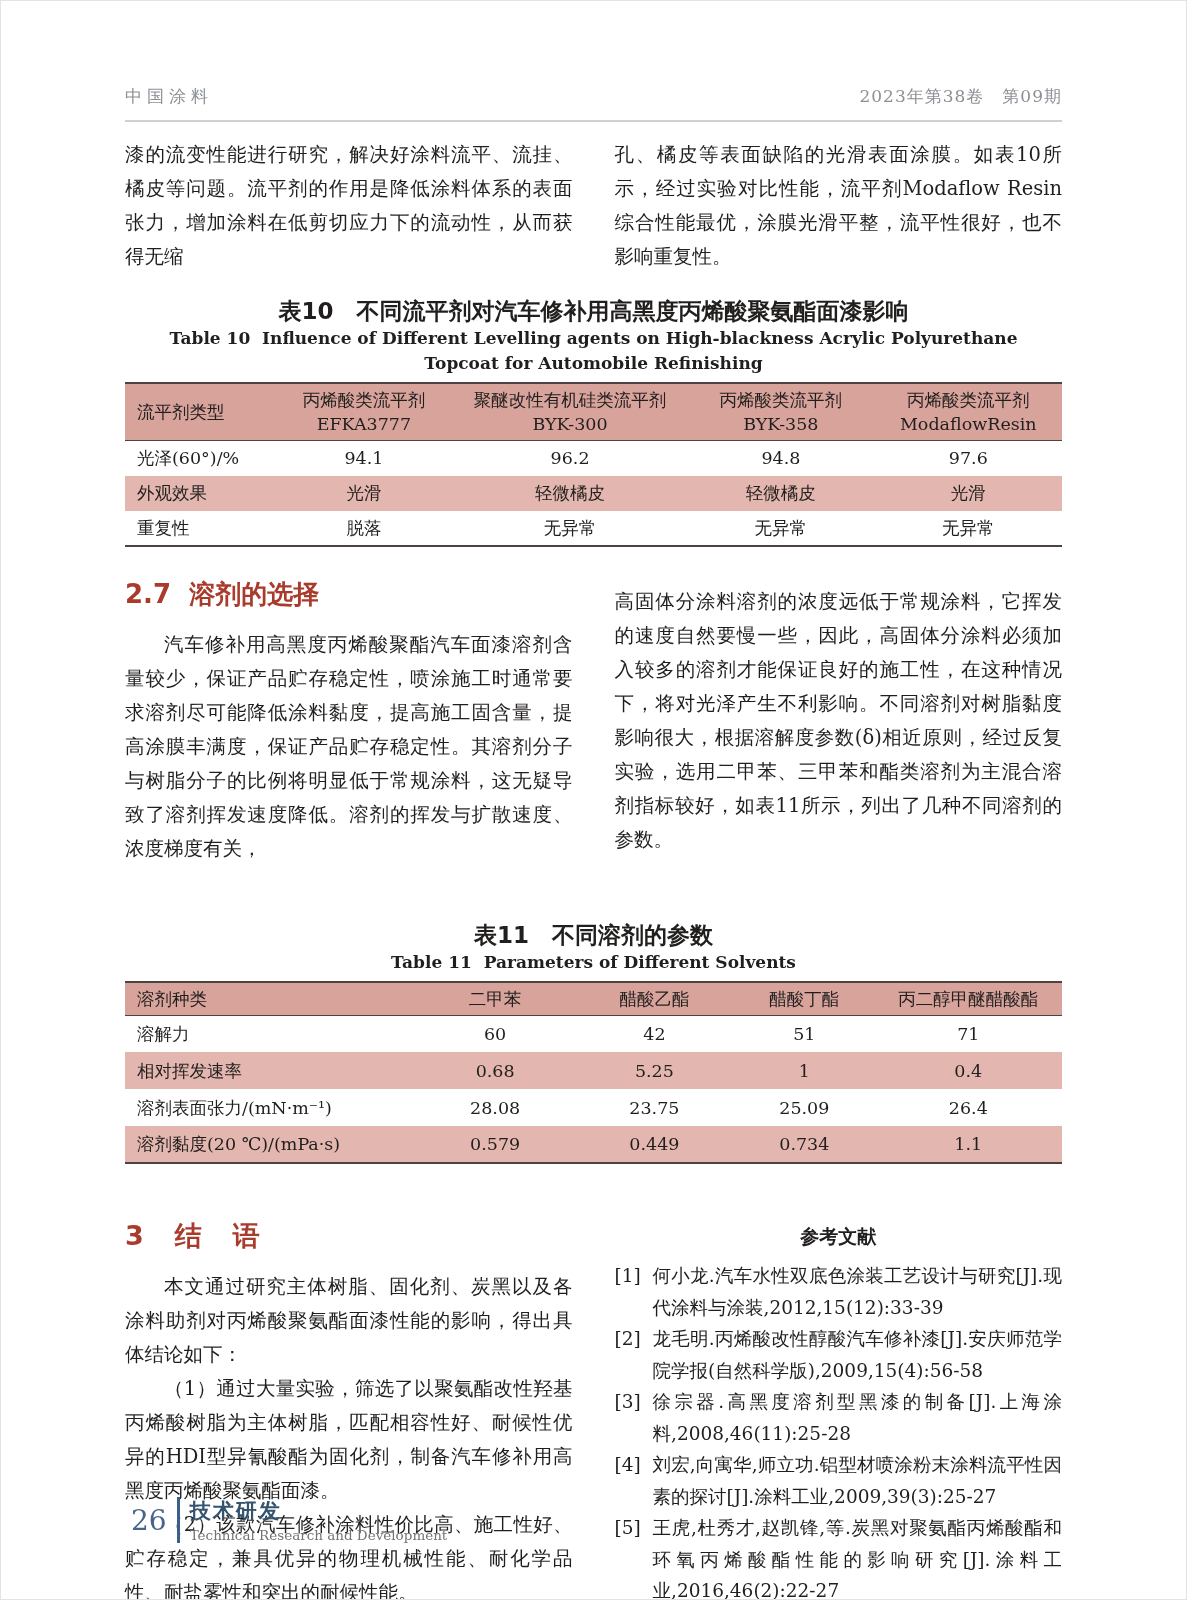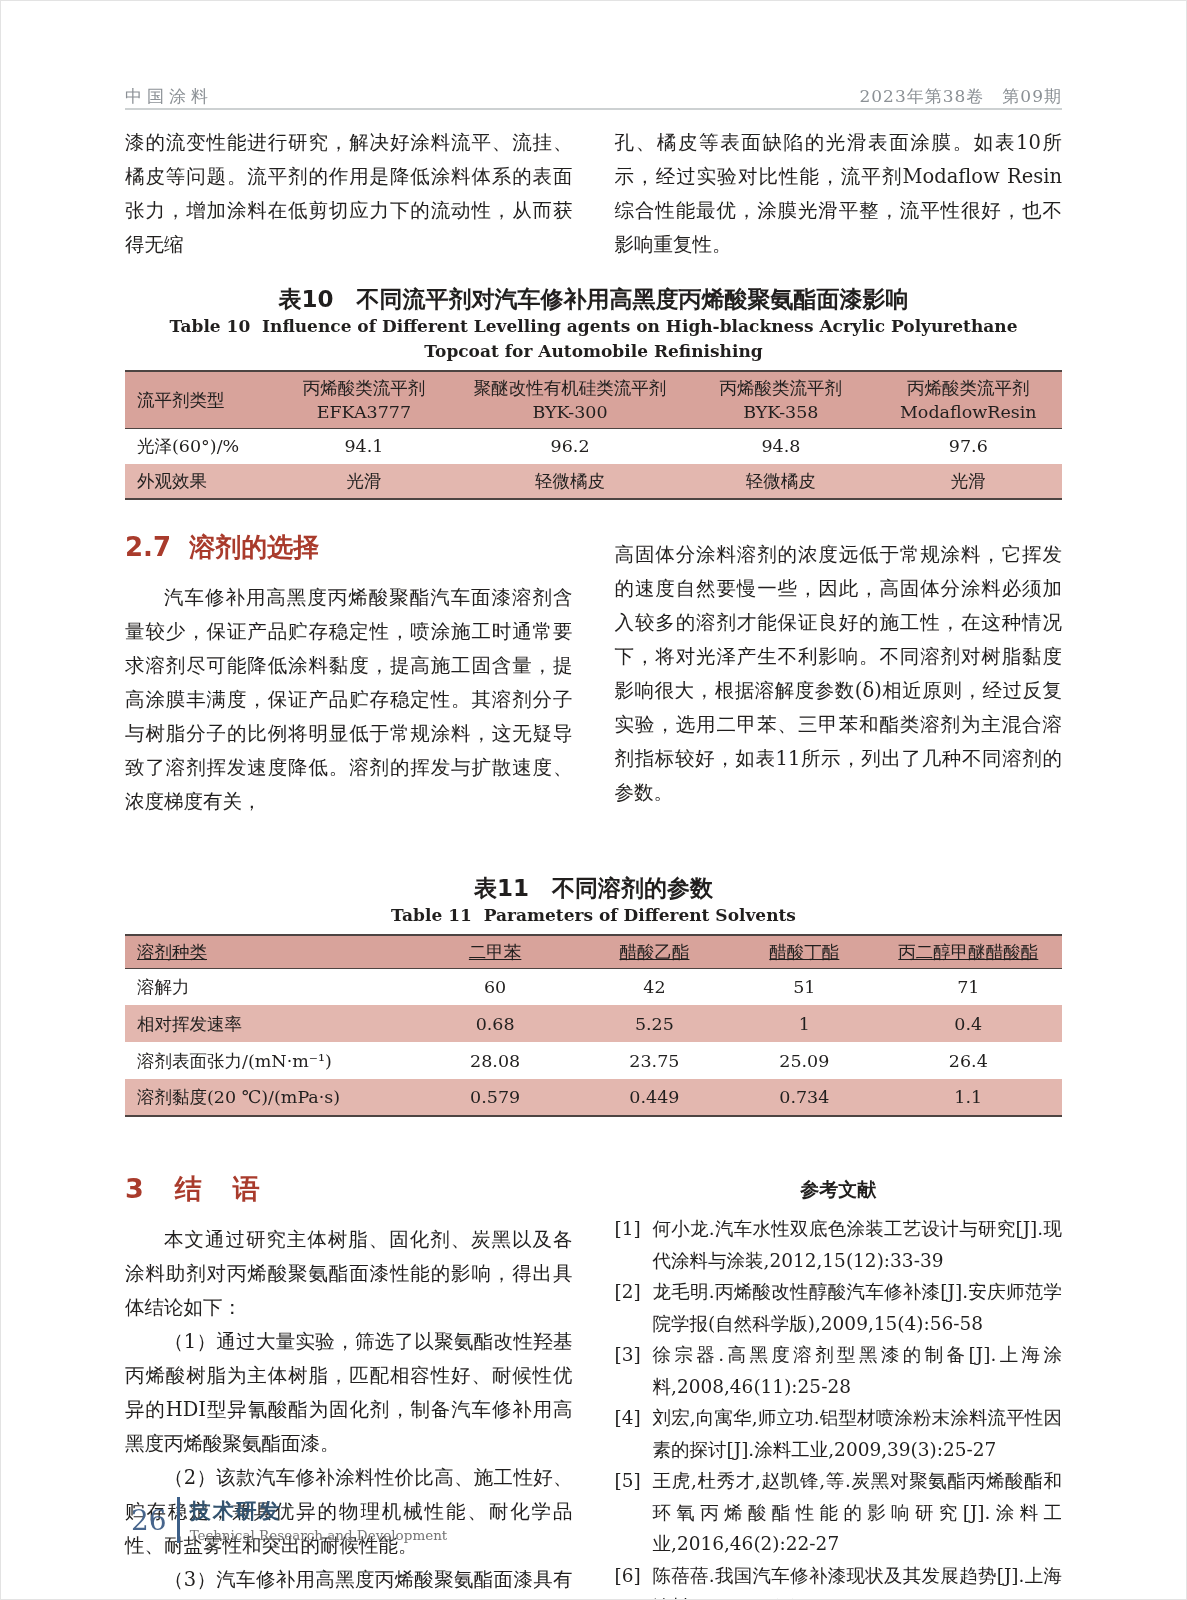--- a/index.html
+++ b/index.html
@@ -7,21 +7,21 @@
   body {
     width:1187px; height:1600px; position:relative; overflow:hidden;
     font-family:"DejaVu Serif","Liberation Serif",serif;
     color:#211f1e; border:1px solid #e3e3e3;
   }
   .page { position:absolute; inset:0; padding:0 124px; }
 
   
   .runhead {
     display:flex; justify-content:space-between; align-items:flex-end;
-    padding-top:84px; padding-bottom:0;
+    padding-top:84px; padding-bottom:12px;
     border-bottom:2px solid #cdd1d2;
     color:#8b9095; font-size:17px;
   }
   .runhead .jname { letter-spacing:5px; }
   .runhead .issue { letter-spacing:1px; }
 
   
   .cols { display:flex; gap:42px; }
   .col { width:448px; }
   .body-text {
@@ -44,21 +44,21 @@
   .three-line { border-top:2px solid #4d4442; border-bottom:2px solid #4d4442; }
   .three-line th, .three-line td {
     font-weight:normal; font-size:17.5px; text-align:center; padding:4px 4px;
   }
   .three-line thead tr { border-bottom:1.5px solid #4d4442; }
   .hdr { background:#d8a39b; }
   .stripe { background:#e3b7af; }
   .rowlabel { text-align:left !important; padding-left:12px !important; }
   .h2line { line-height:24px; }
   #table10 td { height:35px; }
-  #table11 th { height:30px;text-decoration:underline; }
+  #table11 th { height:30px; }
   #table11 td { height:37px; }
 
   
   .sec-head {
     font-family:"DejaVu Sans","Liberation Sans",sans-serif;
     font-weight:bold; color:#a93b2c;
   }
   .sec-head.h27 { font-size:26px; margin:30px 0 16px; }
   .sec-head.h3  { font-size:27px; margin:2px 0 16px; letter-spacing:2px; }
 
@@ -139,20 +139,27 @@
           <td>96.2</td>
           <td>94.8</td>
           <td>97.6</td>
         </tr>
         <tr class="stripe">
           <td class="rowlabel">外观效果</td>
           <td>光滑</td>
           <td>轻微橘皮</td>
           <td>轻微橘皮</td>
           <td>光滑</td>
+        </tr>
+        <tr>
+          <td class="rowlabel">重复性</td>
+          <td>脱落</td>
+          <td>无异常</td>
+          <td>无异常</td>
+          <td>无异常</td>
         </tr>
       </tbody>
     </table>
   </div>
 
   <div class="cols sec27">
     <div class="col">
       <div class="sec-head h27">2.7&nbsp;&nbsp;溶剂的选择</div>
       <div class="body-text indent">汽车修补用高黑度丙烯酸聚酯汽车面漆溶剂含量较少，保证产品贮存稳定性，喷涂施工时通常要求溶剂尽可能降低涂料黏度，提高施工固含量，提高涂膜丰满度，保证产品贮存稳定性。其溶剂分子与树脂分子的比例将明显低于常规涂料，这无疑导致了溶剂挥发速度降低。溶剂的挥发与扩散速度、浓度梯度有关，</div>
     </div>

